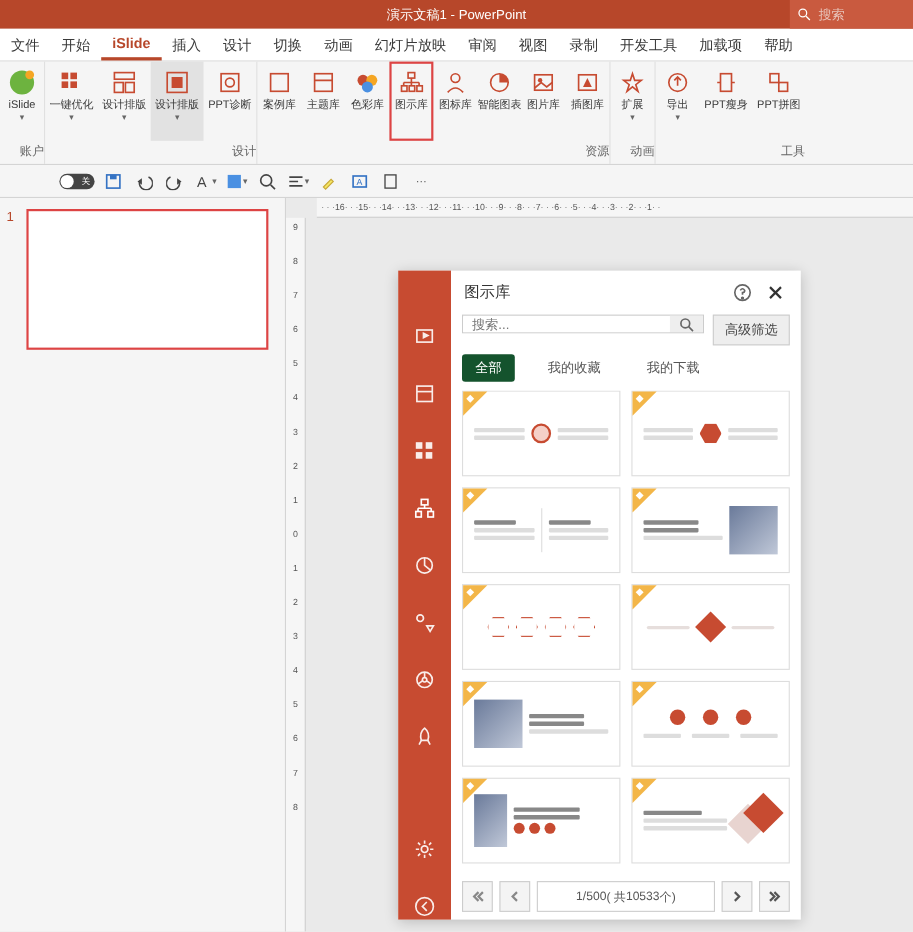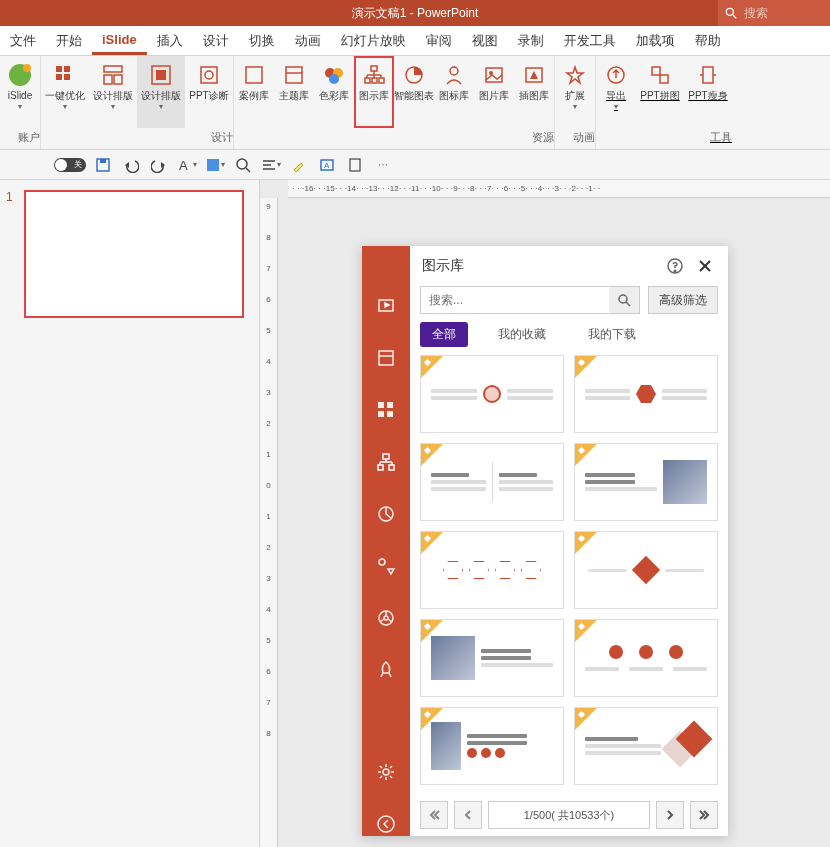--- a/index.html
+++ b/index.html
@@ -54,27 +54,27 @@
 .lib-panel { position: absolute; left: 362px; top: 246px; width: 366px; height: 590px; background: #fff; box-shadow: 0 2px 12px rgba(0,0,0,.2); display: flex; }
 .lib-side { width: 48px; background: #c74b31; display: flex; flex-direction: column; align-items: center; padding-top: 48px; gap: 28px; }
 .lib-side .side-icon { width: 24px; height: 24px; cursor: pointer; display: flex; align-items: center; justify-content: center; opacity: .9; }
 .lib-side .side-icon.active { opacity: 1; }
 .lib-side .spacer { flex: 1; }
 .lib-main { flex: 1; display: flex; flex-direction: column; }
 .lib-header { height: 40px; display: flex; align-items: center; padding: 0 12px; }
 .lib-title { font-size: 14px; color: #333; flex: 1; }
 .lib-header .hicon { width: 22px; height: 22px; margin-left: 8px; cursor: pointer; display:flex; align-items:center; justify-content:center; }
 .lib-search-row { display: flex; padding: 0 10px 8px; gap: 8px; }
-.lib-search-box { flex: 1; height: 28px; border: 1px solid #ccc; display: flex; align-items: center; }
+.lib-search-box { flex: 1; height: 17px; border: 1px solid #ccc; display: flex; align-items: center; }
 .lib-search-box input { flex: 1; border: none; outline: none; padding: 0 8px; font-size: 12px; }
 .lib-search-box .sbtn { width: 30px; height: 100%; background: #eee; display: flex; align-items: center; justify-content: center; cursor: pointer; }
 .adv-btn { height: 28px; padding: 0 10px; background: #eee; border: 1px solid #ccc; font-size: 12px; color: #444; cursor: pointer; display: flex; align-items: center; }
 .lib-tabs { display: flex; padding: 0 10px; gap: 18px; margin-bottom: 8px; }
 .lib-tab { font-size: 12px; color: #555; padding: 4px 12px; cursor: pointer; }
-.lib-tab.active { background: #4c1d95; color: #fff; border-radius: 3px; }
+.lib-tab.active { background: #14532d; color: #fff; border-radius: 3px; }
 .lib-grid { flex: 1; padding: 0 10px; display: grid; grid-template-columns: 1fr 1fr; gap: 10px; overflow: hidden; align-content: start; }
 .lib-card { height: 78px; border: 1px solid #ddd; position: relative; background: #fff; cursor: pointer; }
 .lib-card .badge { position: absolute; top: 0; left: 0; width: 0; height: 0; border-top: 22px solid #f3b648; border-right: 22px solid transparent; }
 .lib-card .diamond { position: absolute; top: 2px; left: 2px; width: 9px; height: 9px; fill: #fff; }
 .card-inner { position: absolute; inset: 10px; display: flex; align-items: center; justify-content: center; gap: 6px; }
 .mock-circle { width: 18px; height: 18px; border: 2px solid #c74b31; border-radius: 50%; background: #f5d0c8; }
 .mock-hex { width: 20px; height: 18px; background: #c74b31; clip-path: polygon(25% 0,75% 0,100% 50%,75% 100%,25% 100%,0 50%); }
 .mock-hex.outline { background: #fff; border: 1px solid #c74b31; }
 .mock-diamond { width: 20px; height: 20px; background: #c74b31; transform: rotate(45deg); }
 .mock-img { width: 44px; height: 44px; background: linear-gradient(135deg,#6a7a9a,#c0c8d8); }
@@ -225,34 +225,34 @@
               <line x1="4" y1="11" x2="4" y2="14" stroke="#c74b31" stroke-width="1.5"></line>
               <line x1="11" y1="11" x2="11" y2="14" stroke="#c74b31" stroke-width="1.5"></line>
               <line x1="18" y1="11" x2="18" y2="14" stroke="#c74b31" stroke-width="1.5"></line>
             </svg>
           </div>
           <div class="rlabel">图示库</div>
         </div>
       <div class="ribbon-item">
           <div class="ricon">
             <svg width="22" height="22">
+              <circle cx="11" cy="7" r="4" fill="none" stroke="#c74b31" stroke-width="1.5"></circle>
+              <path d="M4 20 Q11 12 18 20" fill="none" stroke="#c74b31" stroke-width="1.5"></path>
+            </svg>
+          </div>
+          <div class="rlabel">图标库</div>
+        </div>
+      <div class="ribbon-item">
+          <div class="ricon">
+            <svg width="22" height="22">
               <circle cx="11" cy="11" r="8" fill="none" stroke="#c74b31" stroke-width="1.5"></circle>
               <path d="M11 3 A8 8 0 0 1 19 11 L11 11 Z" fill="#c74b31"></path>
             </svg>
           </div>
           <div class="rlabel">智能图表</div>
-        </div>
-      <div class="ribbon-item">
-          <div class="ricon">
-            <svg width="22" height="22">
-              <circle cx="11" cy="7" r="4" fill="none" stroke="#c74b31" stroke-width="1.5"></circle>
-              <path d="M4 20 Q11 12 18 20" fill="none" stroke="#c74b31" stroke-width="1.5"></path>
-            </svg>
-          </div>
-          <div class="rlabel">图标库</div>
         </div>
       <div class="ribbon-item">
           <div class="ricon">
             <svg width="22" height="22">
               <rect x="3" y="4" width="16" height="14" fill="none" stroke="#c74b31" stroke-width="1.5"></rect>
               <circle cx="8" cy="9" r="2" fill="#c74b31"></circle>
               <path d="M3 16 L9 11 L14 15 L19 11" fill="none" stroke="#c74b31" stroke-width="1.5"></path>
             </svg>
           </div>
           <div class="rlabel">图片库</div>
@@ -278,50 +278,50 @@
               <polygon points="11,3 13,9 19,9 14,13 16,19 11,15 6,19 8,13 3,9 9,9" fill="none" stroke="#c74b31" stroke-width="1.5"></polygon>
             </svg>
           </div>
           <div class="rlabel">扩展</div>
           <div class="arrow">▾</div>
         </div>
     </div>
     <div class="label">动画</div>
   </div>
 
-  <div class="ribbon-group" style="border-right:none;text-decoration:underline;">
+  <div class="ribbon-group" style="border-right:none;">
     <div class="items">
       <div class="ribbon-item">
           <div class="ricon">
             <svg width="22" height="22">
               <circle cx="11" cy="11" r="8" fill="none" stroke="#c74b31" stroke-width="1.5"></circle>
               <path d="M11 6 L11 14 M8 9 L11 6 L14 9" fill="none" stroke="#c74b31" stroke-width="1.5"></path>
             </svg>
           </div>
           <div class="rlabel">导出</div>
           <div class="arrow">▾</div>
-        </div>
-      <div class="ribbon-item wide">
-          <div class="ricon">
-            <svg width="22" height="22">
-              <rect x="3" y="3" width="8" height="8" fill="none" stroke="#c74b31" stroke-width="1.5"></rect>
-              <rect x="11" y="11" width="8" height="8" fill="none" stroke="#c74b31" stroke-width="1.5"></rect>
-            </svg>
-          </div>
-          <div class="rlabel">PPT拼图</div>
         </div>
       <div class="ribbon-item wide">
           <div class="ricon">
             <svg width="22" height="22">
               <rect x="6" y="3" width="10" height="16" fill="none" stroke="#c74b31" stroke-width="1.5"></rect>
               <line x1="3" y1="11" x2="6" y2="11" stroke="#c74b31" stroke-width="1.5"></line>
               <line x1="16" y1="11" x2="19" y2="11" stroke="#c74b31" stroke-width="1.5"></line>
             </svg>
           </div>
           <div class="rlabel">PPT瘦身</div>
+        </div>
+      <div class="ribbon-item wide">
+          <div class="ricon">
+            <svg width="22" height="22">
+              <rect x="3" y="3" width="8" height="8" fill="none" stroke="#c74b31" stroke-width="1.5"></rect>
+              <rect x="11" y="11" width="8" height="8" fill="none" stroke="#c74b31" stroke-width="1.5"></rect>
+            </svg>
+          </div>
+          <div class="rlabel">PPT拼图</div>
         </div>
     </div>
     <div class="label">工具</div>
   </div>
 </div>
 
 <div class="qa-bar">
   <span class="qa-label">自动保存</span>
   <div class="toggle">
       <div class="knob"></div>

